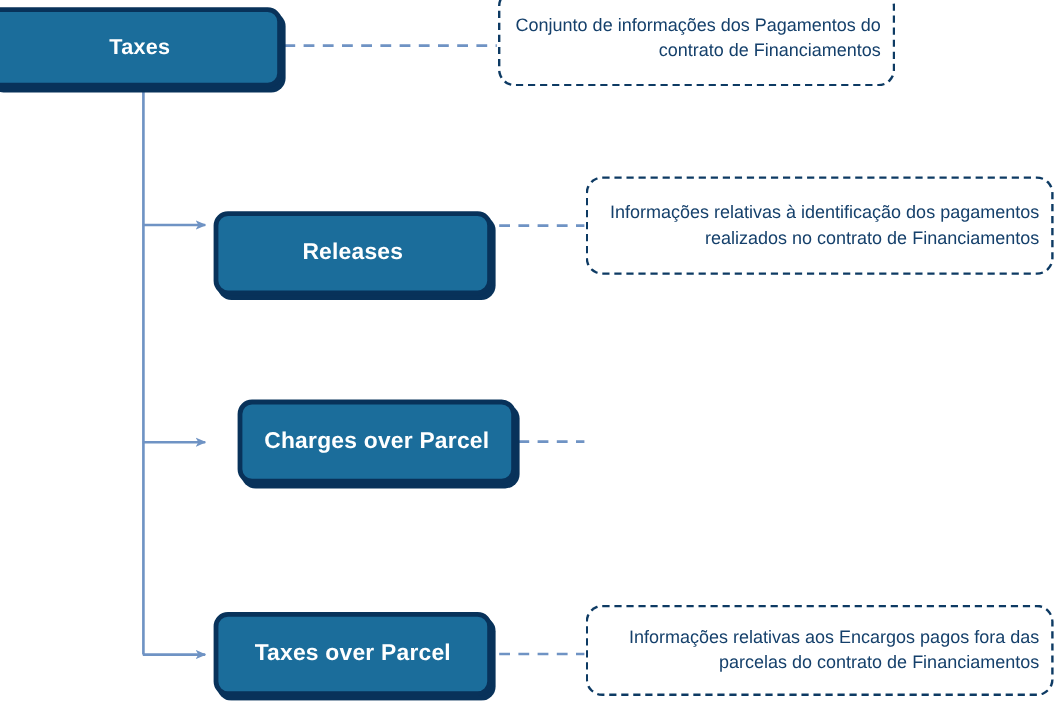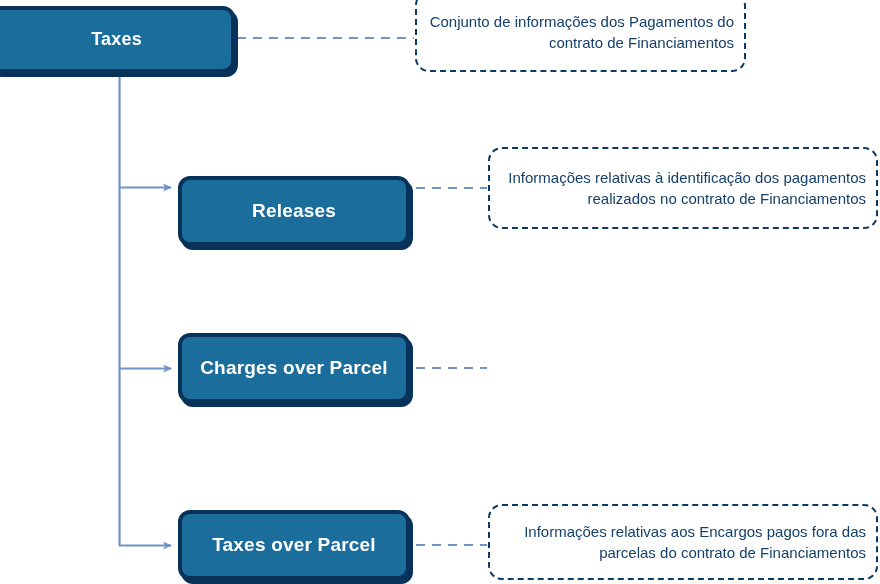--- a/index.html
+++ b/index.html
@@ -48,21 +48,21 @@
     height: 67px;
     font-size: 18px;
     padding-left: 10px;
   }
   .node-child {
     left: 178px;
     width: 232px;
     height: 70px;
   }
   .node-releases { top: 152px; margin-top: 24px; }
-  .node-charges  { top: 333px; }
+  .node-charges  { top: 333px; margin-left: 20px; }
   .node-taxes    { top: 510px; align-items: center; }
 
   .callout {
     position: absolute;
     box-sizing: border-box;
     border: 2px dashed #0d3a63;
     border-radius: 14px;
     background: #ffffff;
     color: #15406b;
     font-size: 15px;

